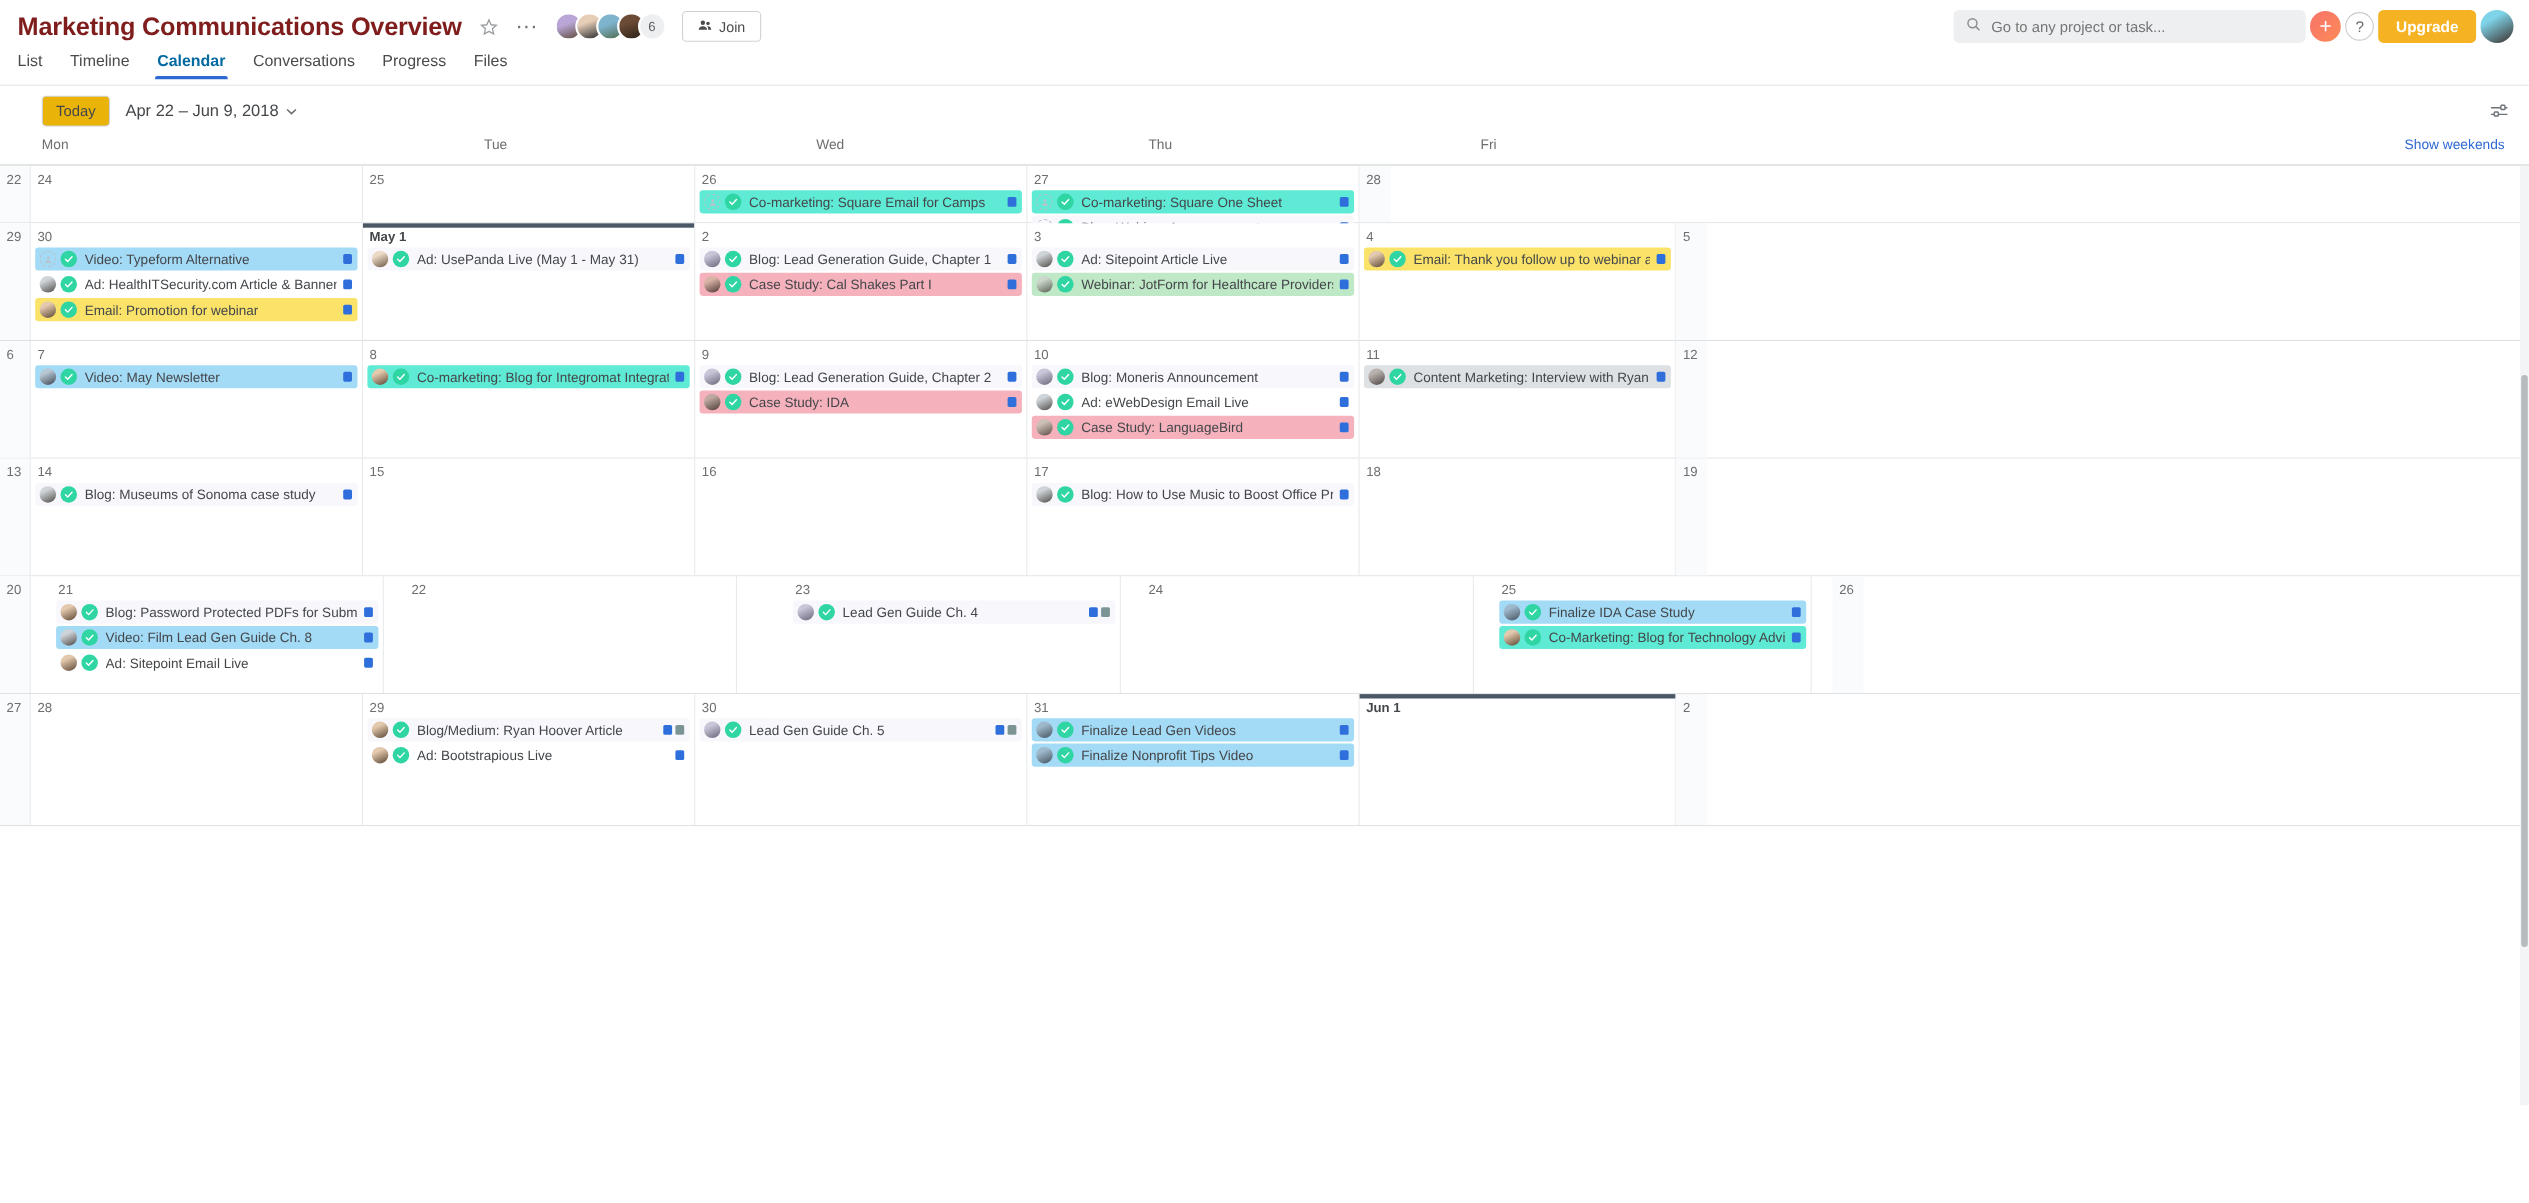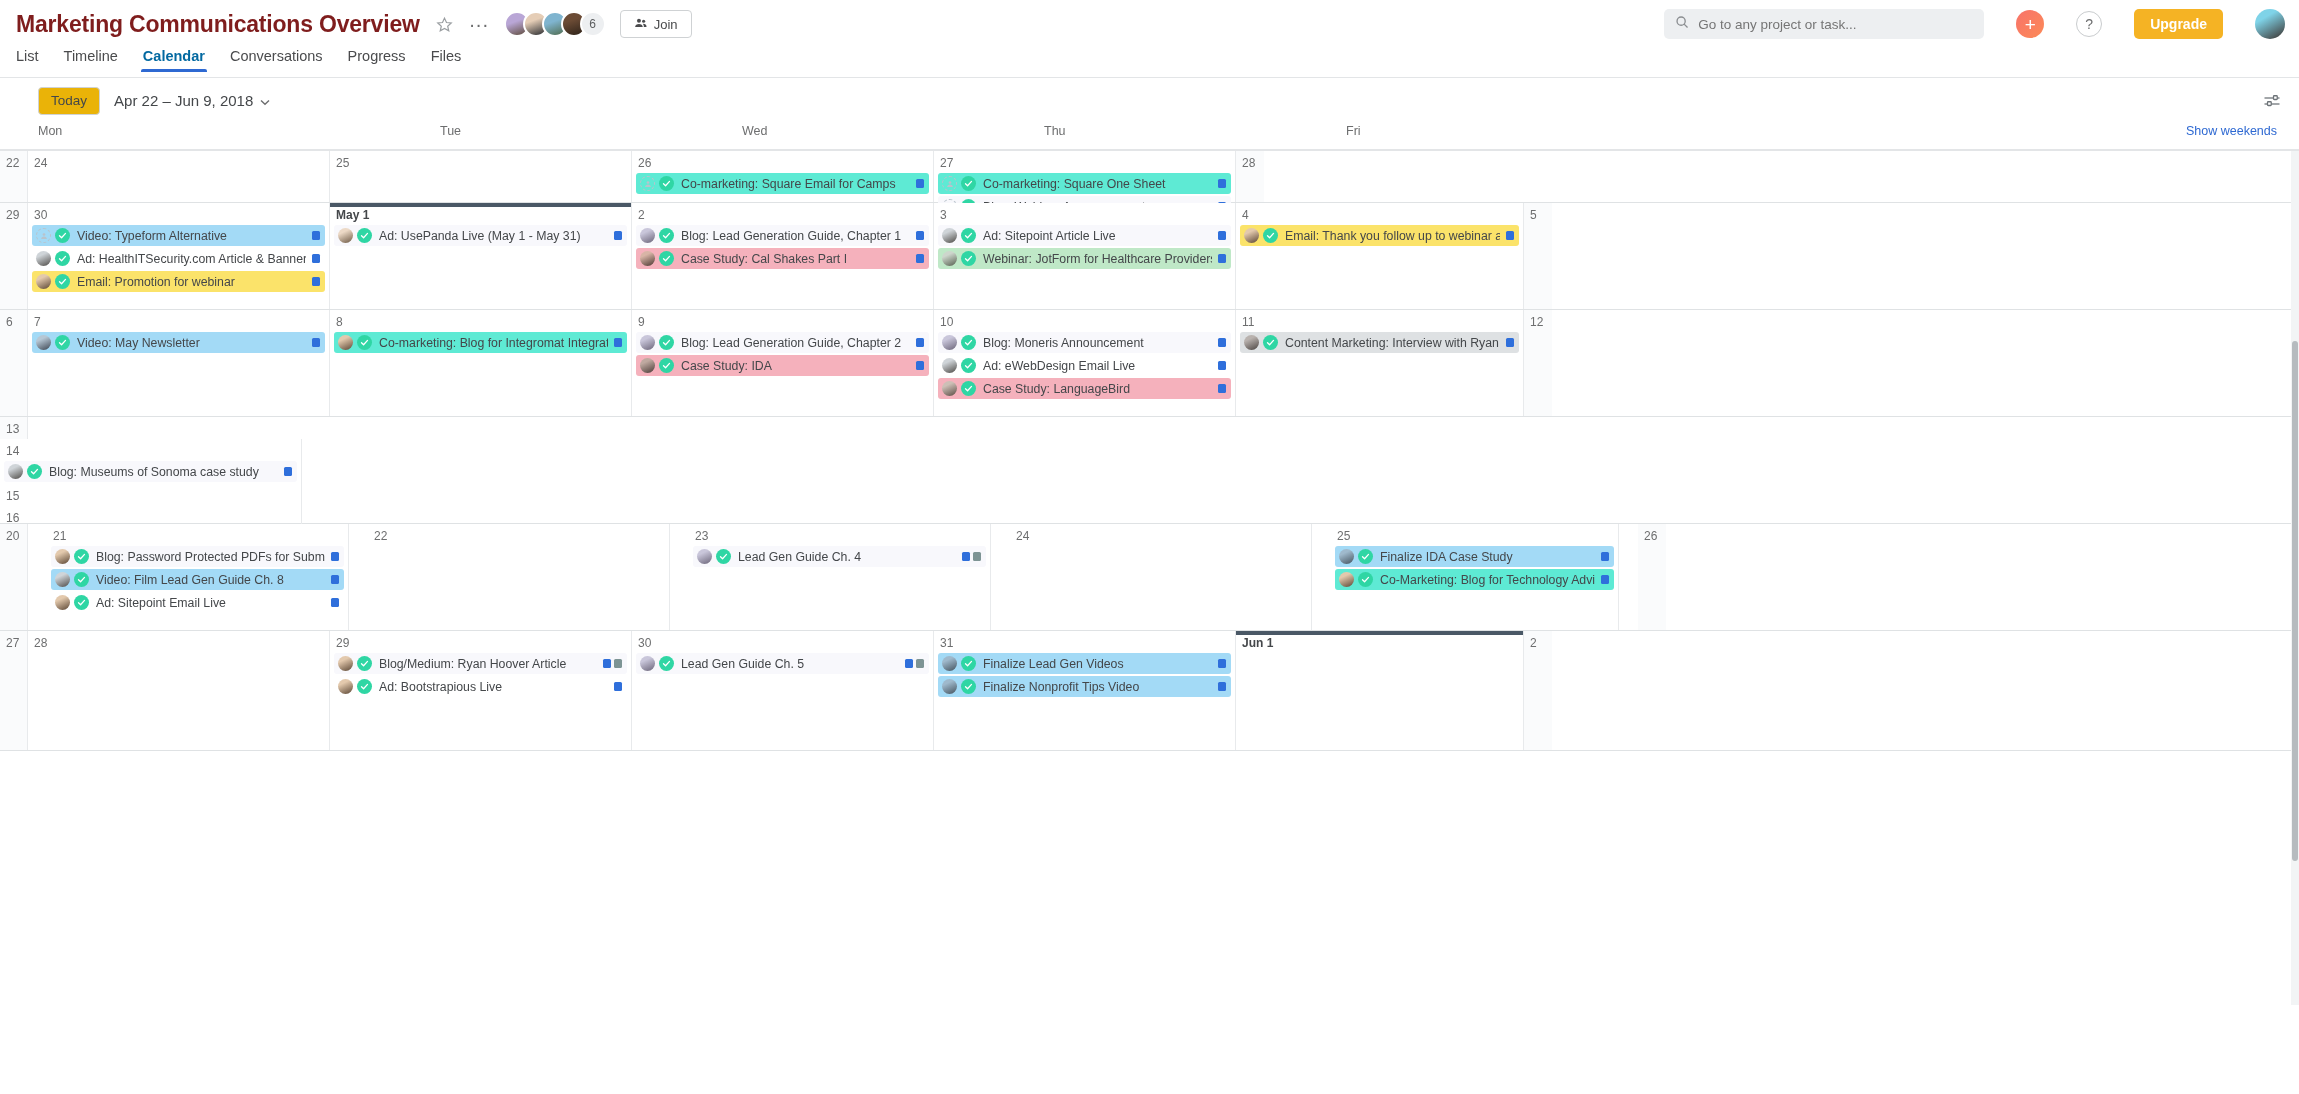--- a/index.html
+++ b/index.html
@@ -41,21 +41,21 @@
     font-size: 12px; display: flex; align-items: center; justify-content: center;
     margin-left: -7px; border: 2px solid #fff; font-weight: 500;
   }
   .join-btn {
     margin-left: 14px;
     height: 28px; padding: 0 13px;
     border: 1px solid #cfd2d4; border-radius: 4px;
     background: #fff; color: #4a4b4d; font-size: 13px;
     display: flex; align-items: center; gap: 6px; cursor: pointer;
   }
-  .topbar-right { margin-left: auto; display: flex; align-items: center; gap: 32px; }
+  .topbar-right { margin-left: auto; display: flex; align-items: center; gap: 4px; }
   .omni {
     width: 320px; height: 30px; background: #edeff1; border-radius: 5px;
     display: flex; align-items: center; padding: 0 11px; gap: 9px; cursor: text;
   }
   .omni input {
     border: none; outline: none; background: transparent;
     font-size: 13.5px; color: #6d6e6f; width: 100%;
     font-family: "Liberation Sans", sans-serif;
   }
   .plus-btn {
@@ -647,21 +647,21 @@
                 <span class="bdg" style="background: rgb(47, 111, 219);"></span>
               </span>
             </div>
           </div>
         </div>
         <div class="daycol wk" style="width: 28px;">
           <div class="daynum">12</div>
           <div class="tasks"></div>
         </div>
       </div>
-      <div class="week" style="height: 107px; flex-direction: column;">
+      <div class="week" style="height: 107px;">
         <div class="daycol wk" style="width: 28px;">
           <div class="daynum">13</div>
           <div class="tasks"></div>
         </div>
         <div class="daycol" style="width: 302px;">
           <div class="daynum">14</div>
           <div class="tasks">
             <div class="task t-default">
               <span class="avt" style="background: linear-gradient(155deg, rgb(207, 212, 216) 30%, rgb(77, 74, 70));"></span>
               <span class="check">
@@ -753,21 +753,21 @@
               <span class="badges">
                 <span class="bdg" style="background: rgb(47, 111, 219);"></span>
               </span>
             </div>
           </div>
         </div>
         <div class="daycol" style="width: 302px;">
           <div class="daynum">22</div>
           <div class="tasks"></div>
         </div>
-        <div class="daycol" style="width: 302px;">
+        <div class="daycol" style="width: 302px; margin-left: 28px;">
           <div class="daynum">23</div>
           <div class="tasks">
             <div class="task t-default">
               <span class="avt" style="background: linear-gradient(155deg, rgb(201, 198, 218) 30%, rgb(106, 100, 120));"></span>
               <span class="check">
                 <svg width="9" height="9" viewBox="0 0 24 24" fill="none" stroke="#fff" stroke-width="3.4" stroke-linecap="round" stroke-linejoin="round">
                   <polyline points="4,12.5 9.5,18 20,6.5"></polyline>
                 </svg>
               </span>
               <span class="tlabel">Lead Gen Guide Ch. 4</span>

